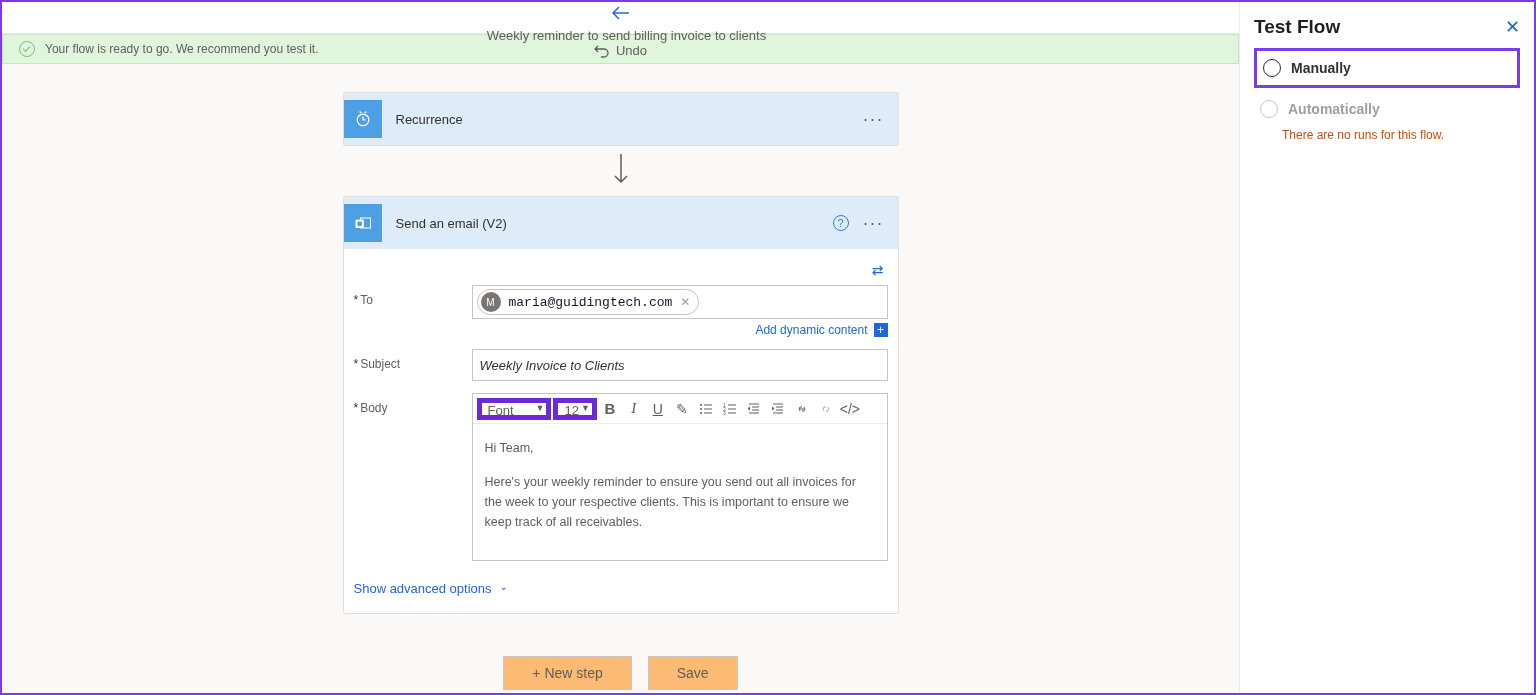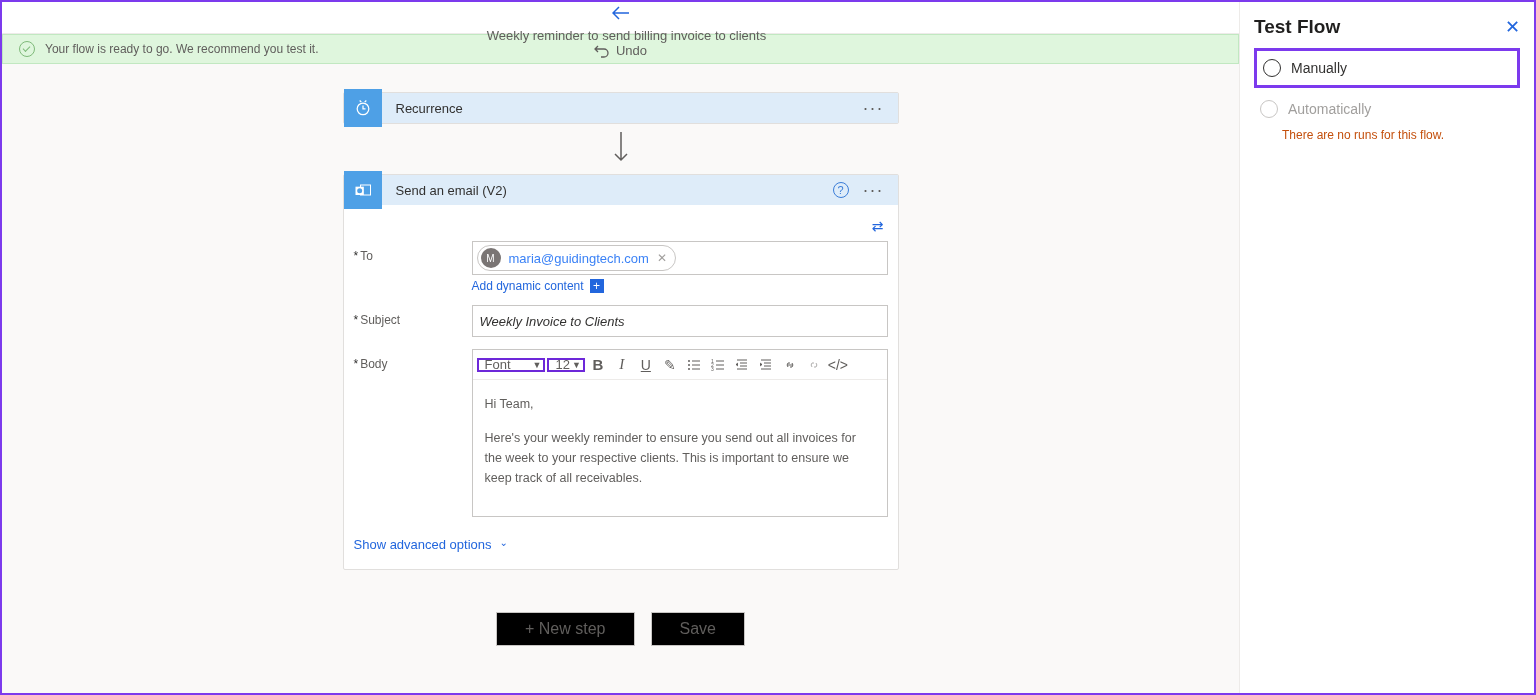--- a/index.html
+++ b/index.html
@@ -9,64 +9,64 @@
 .back-arrow { color: #2266dd; cursor: pointer; padding: 4px; }
 .flow-title { color: #605e5c; font-size: 13px; margin-left: 12px; }
 .spacer { flex: 1; }
 .undo { display: flex; align-items: center; gap: 6px; color: #605e5c; font-size: 13px; cursor: pointer; padding: 0 8px; }
 .banner { display: flex; align-items: center; gap: 10px; background: #dff6dd; border: 1px solid #c1e8c1; padding: 8px 16px; margin: 0; height: 30px; }
 .banner-icon { width: 16px; height: 16px; border: 1.5px solid #7fba7a; border-radius: 50%; position: relative; }
 .banner-icon::after { content: ""; position: absolute; left: 3px; top: 4px; width: 6px; height: 3px; border-left: 1.5px solid #7fba7a; border-bottom: 1.5px solid #7fba7a; transform: rotate(-45deg); }
 .banner-text { color: #605e5c; font-size: 12px; }
 .canvas { padding: 28px 0 40px; display: flex; flex-direction: column; align-items: center; }
 .card { width: 556px; background: #fff; border: 1px solid #e1dfdd; border-radius: 2px; }
-.card-header { display: flex; align-items: center; height: 30px; background: #deecf9; }
+.card-header { display: flex; align-items: center; height: 52px; background: #deecf9; }
 .card-icon { width: 38px; height: 38px; background: #4ea0e6; display: flex; align-items: center; justify-content: center; }
 .card-icon svg { width: 20px; height: 20px; }
 .card-title { color: #323130; font-size: 13px; margin-left: 14px; flex: 1; }
 .card-actions { display: flex; gap: 14px; padding-right: 14px; align-items: center; }
 .dots { color: #605e5c; font-size: 18px; letter-spacing: 1px; cursor: pointer; }
 .help-icon { width: 16px; height: 16px; border: 1.5px solid #3b7dd8; border-radius: 50%; color: #3b7dd8; font-size: 11px; display: flex; align-items: center; justify-content: center; cursor: pointer; }
 .arrow-down { margin: 6px 0; color: #605e5c; }
 .card-body { padding: 10px 10px 16px; }
 .swap-row { text-align: right; padding: 2px 4px 6px; }
 .swap-icon { color: #2266dd; font-size: 14px; cursor: pointer; }
 .field-row { display: flex; align-items: flex-start; margin-bottom: 12px; }
 .field-label { width: 118px; color: #605e5c; font-size: 12px; padding-top: 8px; }
 .field-label .req { color: #323130; margin-right: 2px; }
 .field-input-wrap { flex: 1; }
 .pill-input { border: 1px solid #c8c6c4; min-height: 32px; padding: 3px 4px; display: flex; align-items: center; gap: 4px; flex-wrap: wrap; }
 .pill { display: inline-flex; align-items: center; gap: 8px; border: 1px solid #c8c6c4; border-radius: 16px; padding: 2px 8px 2px 3px; background: #fff; }
 .pill-avatar { width: 20px; height: 20px; background: #7a7574; color: #fff; border-radius: 50%; font-size: 10px; display: flex; align-items: center; justify-content: center; }
-.pill-text { color: #3b82f6; font-size: 13px; }
+.pill-text { color: #0f172a; font-size: 13px; font-family: Liberation Mono, monospace; }
 .pill-x { color: #a19f9d; font-size: 12px; cursor: pointer; }
-.dyn-row { text-align: right; margin-top: 4px; display: flex; justify-content: flex-start; align-items: center; gap: 6px; }
+.dyn-row { text-align: right; margin-top: 4px; display: flex; justify-content: flex-end; align-items: center; gap: 6px; }
 .dyn-link { color: #2266dd; font-size: 12px; cursor: pointer; }
 .dyn-plus { width: 14px; height: 14px; background: #2266dd; color: #fff; font-size: 12px; display: flex; align-items: center; justify-content: center; }
 .text-input { width: 100%; border: 1px solid #c8c6c4; height: 32px; padding: 0 7px; font-size: 13px; color: #323130; outline: none; font-style: italic; }
 .editor-wrap { border: 1px solid #c8c6c4; }
 .toolbar { display: flex; align-items: center; gap: 2px; padding: 2px 4px; border-bottom: 1px solid #edebe9; height: 30px; }
-.tb-select { border: 2px solid #6d28d9; height: 14px; font-size: 13px; color: #605e5c; padding: 0 2px 0 6px; background: #fff; display: flex; align-items: center; gap: 22px; cursor: pointer; }
+.tb-select { border: 5px solid #6d28d9; height: 22px; font-size: 13px; color: #605e5c; padding: 0 2px 0 6px; background: #fff; display: flex; gap: 22px; cursor: pointer; }
 .tb-select.small { gap: 2px; }
 .tb-caret { font-size: 9px; color: #605e5c; }
 .tb-btn { width: 22px; height: 22px; display: flex; align-items: center; justify-content: center; color: #605e5c; cursor: pointer; font-size: 14px; }
 .tb-btn.bold { font-weight: bold; font-size: 15px; }
 .tb-btn.italic { font-style: italic; font-family: serif; font-size: 15px; }
 .tb-btn.underline { text-decoration: underline; font-size: 14px; }
 .editor-body { padding: 14px 12px; min-height: 120px; font-size: 12.5px; color: #605e5c; line-height: 1.6; }
 .editor-body p { margin-bottom: 14px; }
 .adv-link { color: #2266dd; font-size: 13px; cursor: pointer; display: inline-flex; align-items: flex-start; gap: 8px; margin-top: 8px; }
 .adv-caret { font-size: 10px; }
 .footer-btns { display: flex; gap: 16px; margin-top: 42px; }
-.footer-btn { border: 1px solid #c8c6c4; background: #000000; height: 34px; padding: 0 28px; font-size: 16px; color: #605e5c; cursor: pointer; }
+.footer-btn { border: 1px solid #c8c6c4; background: #fdba74; height: 34px; padding: 0 28px; font-size: 14px; color: #605e5c; cursor: pointer; }
 .side-panel { width: 295px; height: 100%; float: left; border-left: 1px solid #edebe9; background: #fff; padding: 0 14px; }
 .panel-head { display: flex; align-items: center; justify-content: space-between; padding: 14px 0 10px; }
 .panel-title { font-size: 19px; font-weight: 700; color: #201f1e; }
 .panel-close { color: #2266dd; font-size: 18px; cursor: pointer; }
-.radio-row { display: flex; align-items: center; gap: 10px; padding: 8px 6px; }
+.radio-row { display: flex; align-items: center; gap: 10px; padding: 8px 6px; font-weight: bold; }
 .radio-row.highlight { border: 3px solid #7c3aed; margin-bottom: 4px; }
 .radio { width: 18px; height: 18px; border: 1.5px solid #323130; border-radius: 50%; }
 .radio.disabled { border-color: #c8c6c4; }
 .radio-label { font-size: 14px; color: #323130; }
 .radio-label.disabled { color: #a19f9d; }
 .no-runs { color: #c4500d; font-size: 12px; padding-left: 28px; margin-top: 2px; }
 </style>
 </head>
 <body>
 

